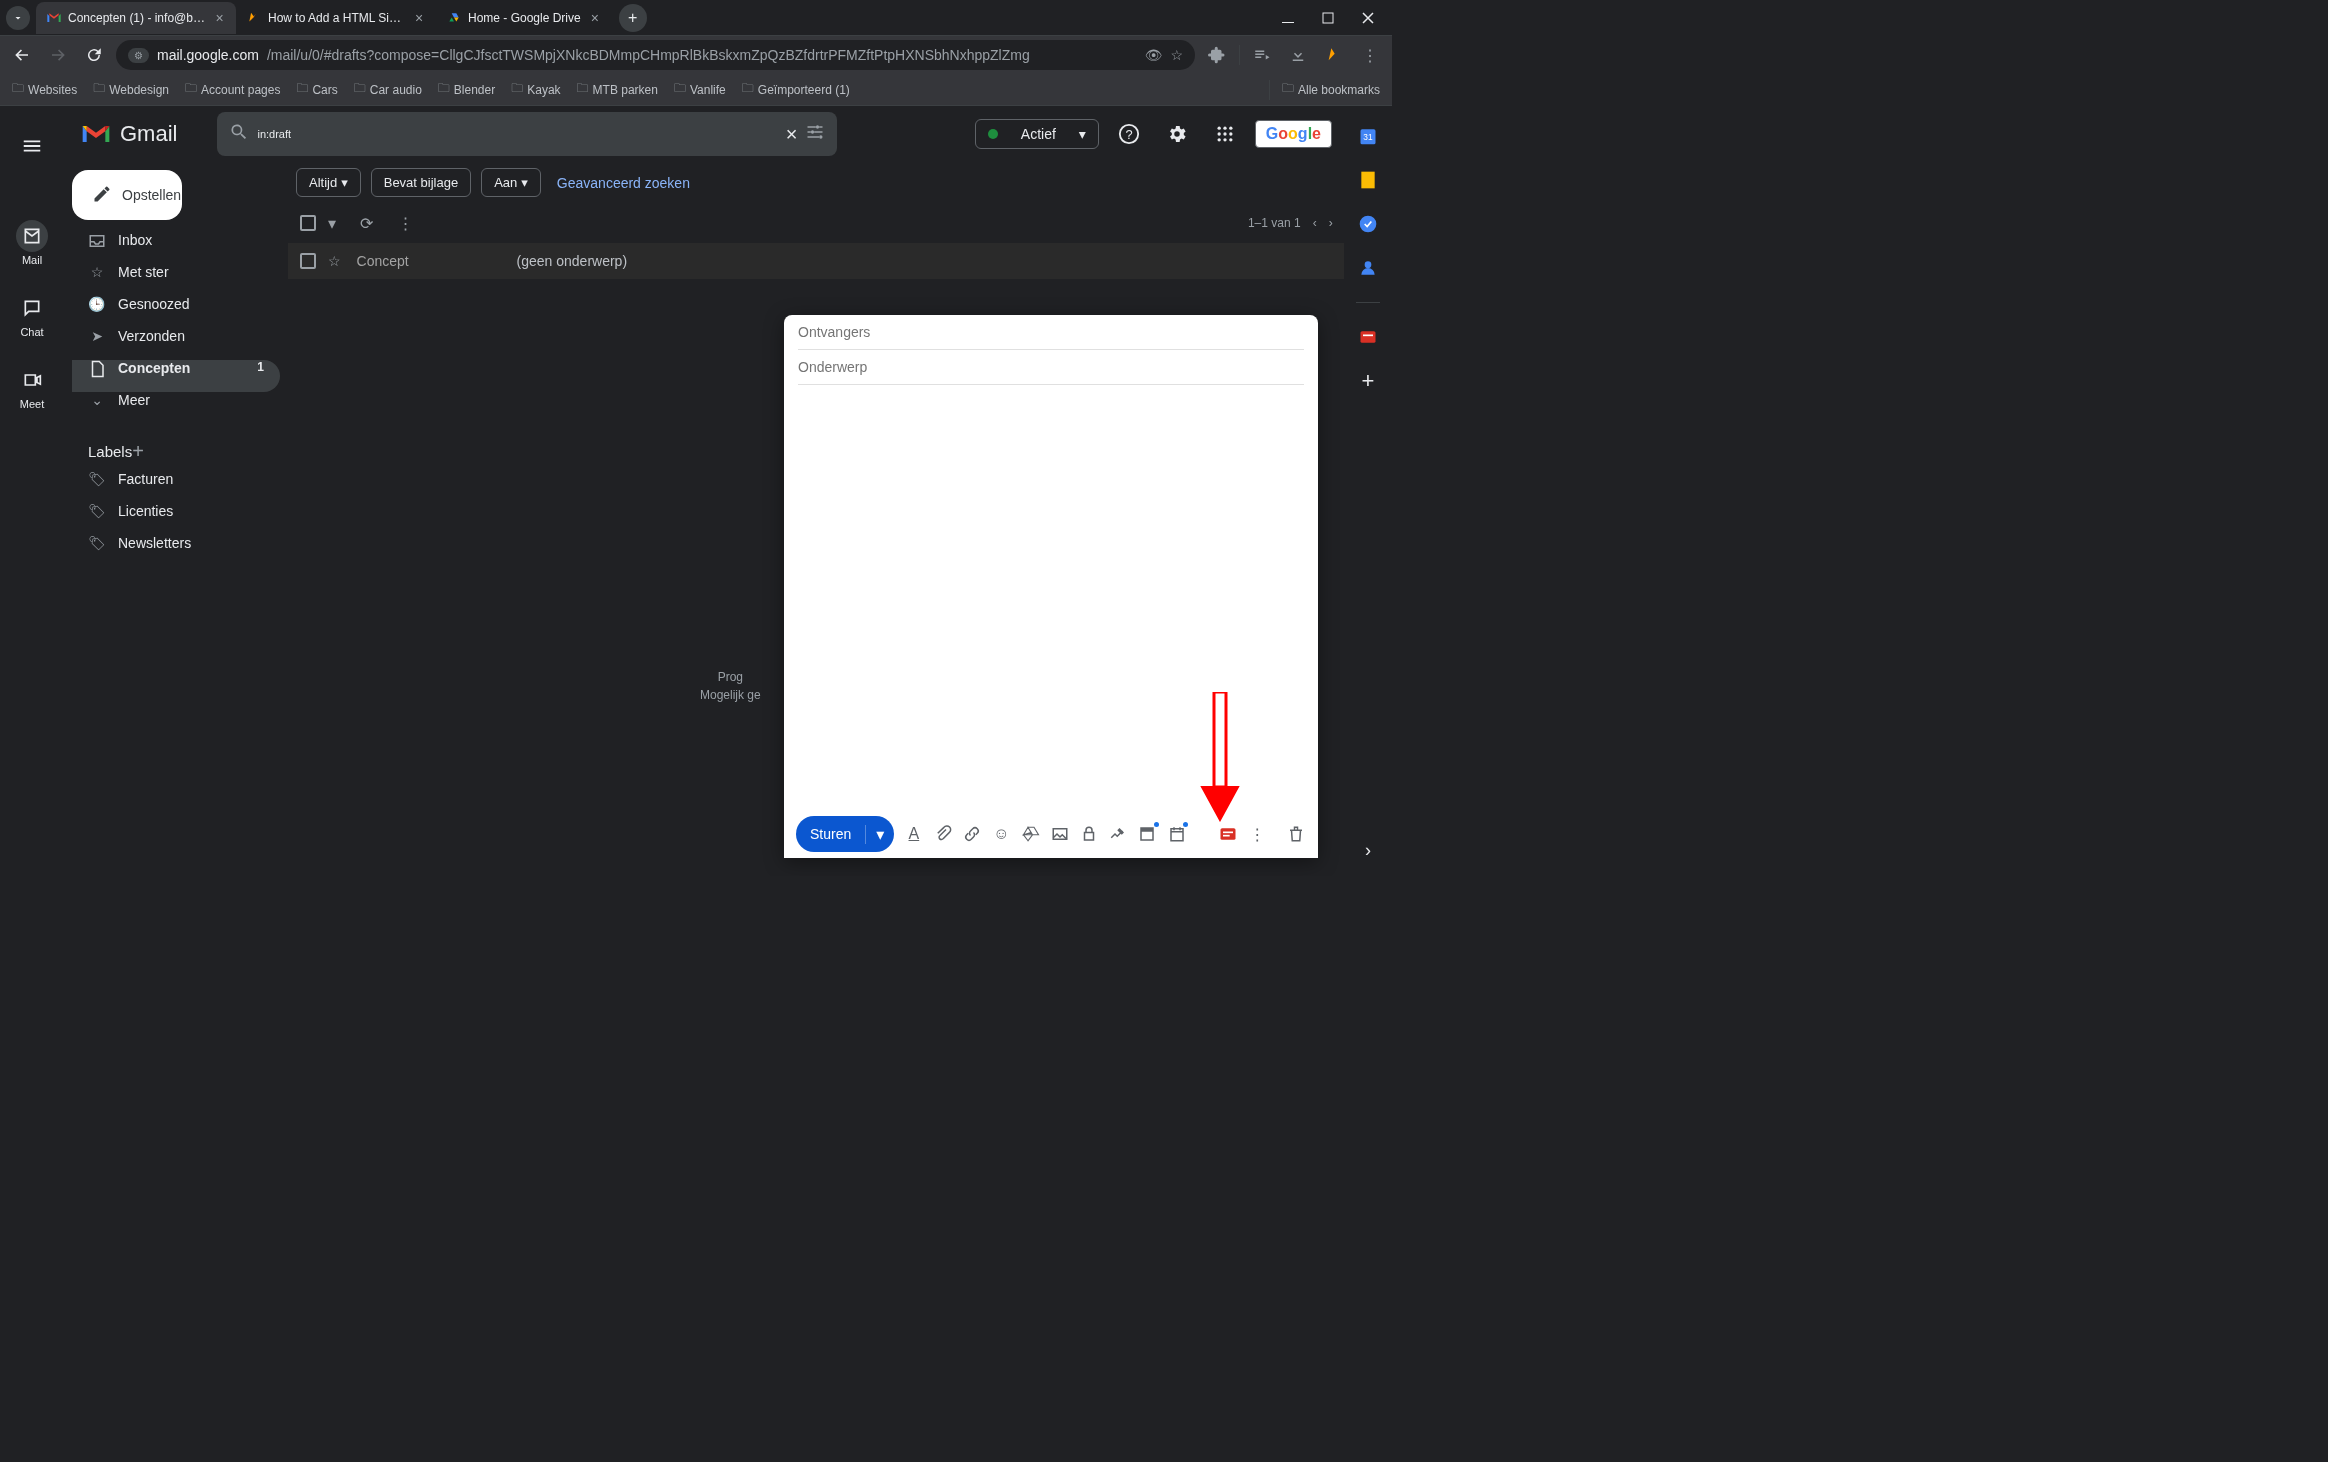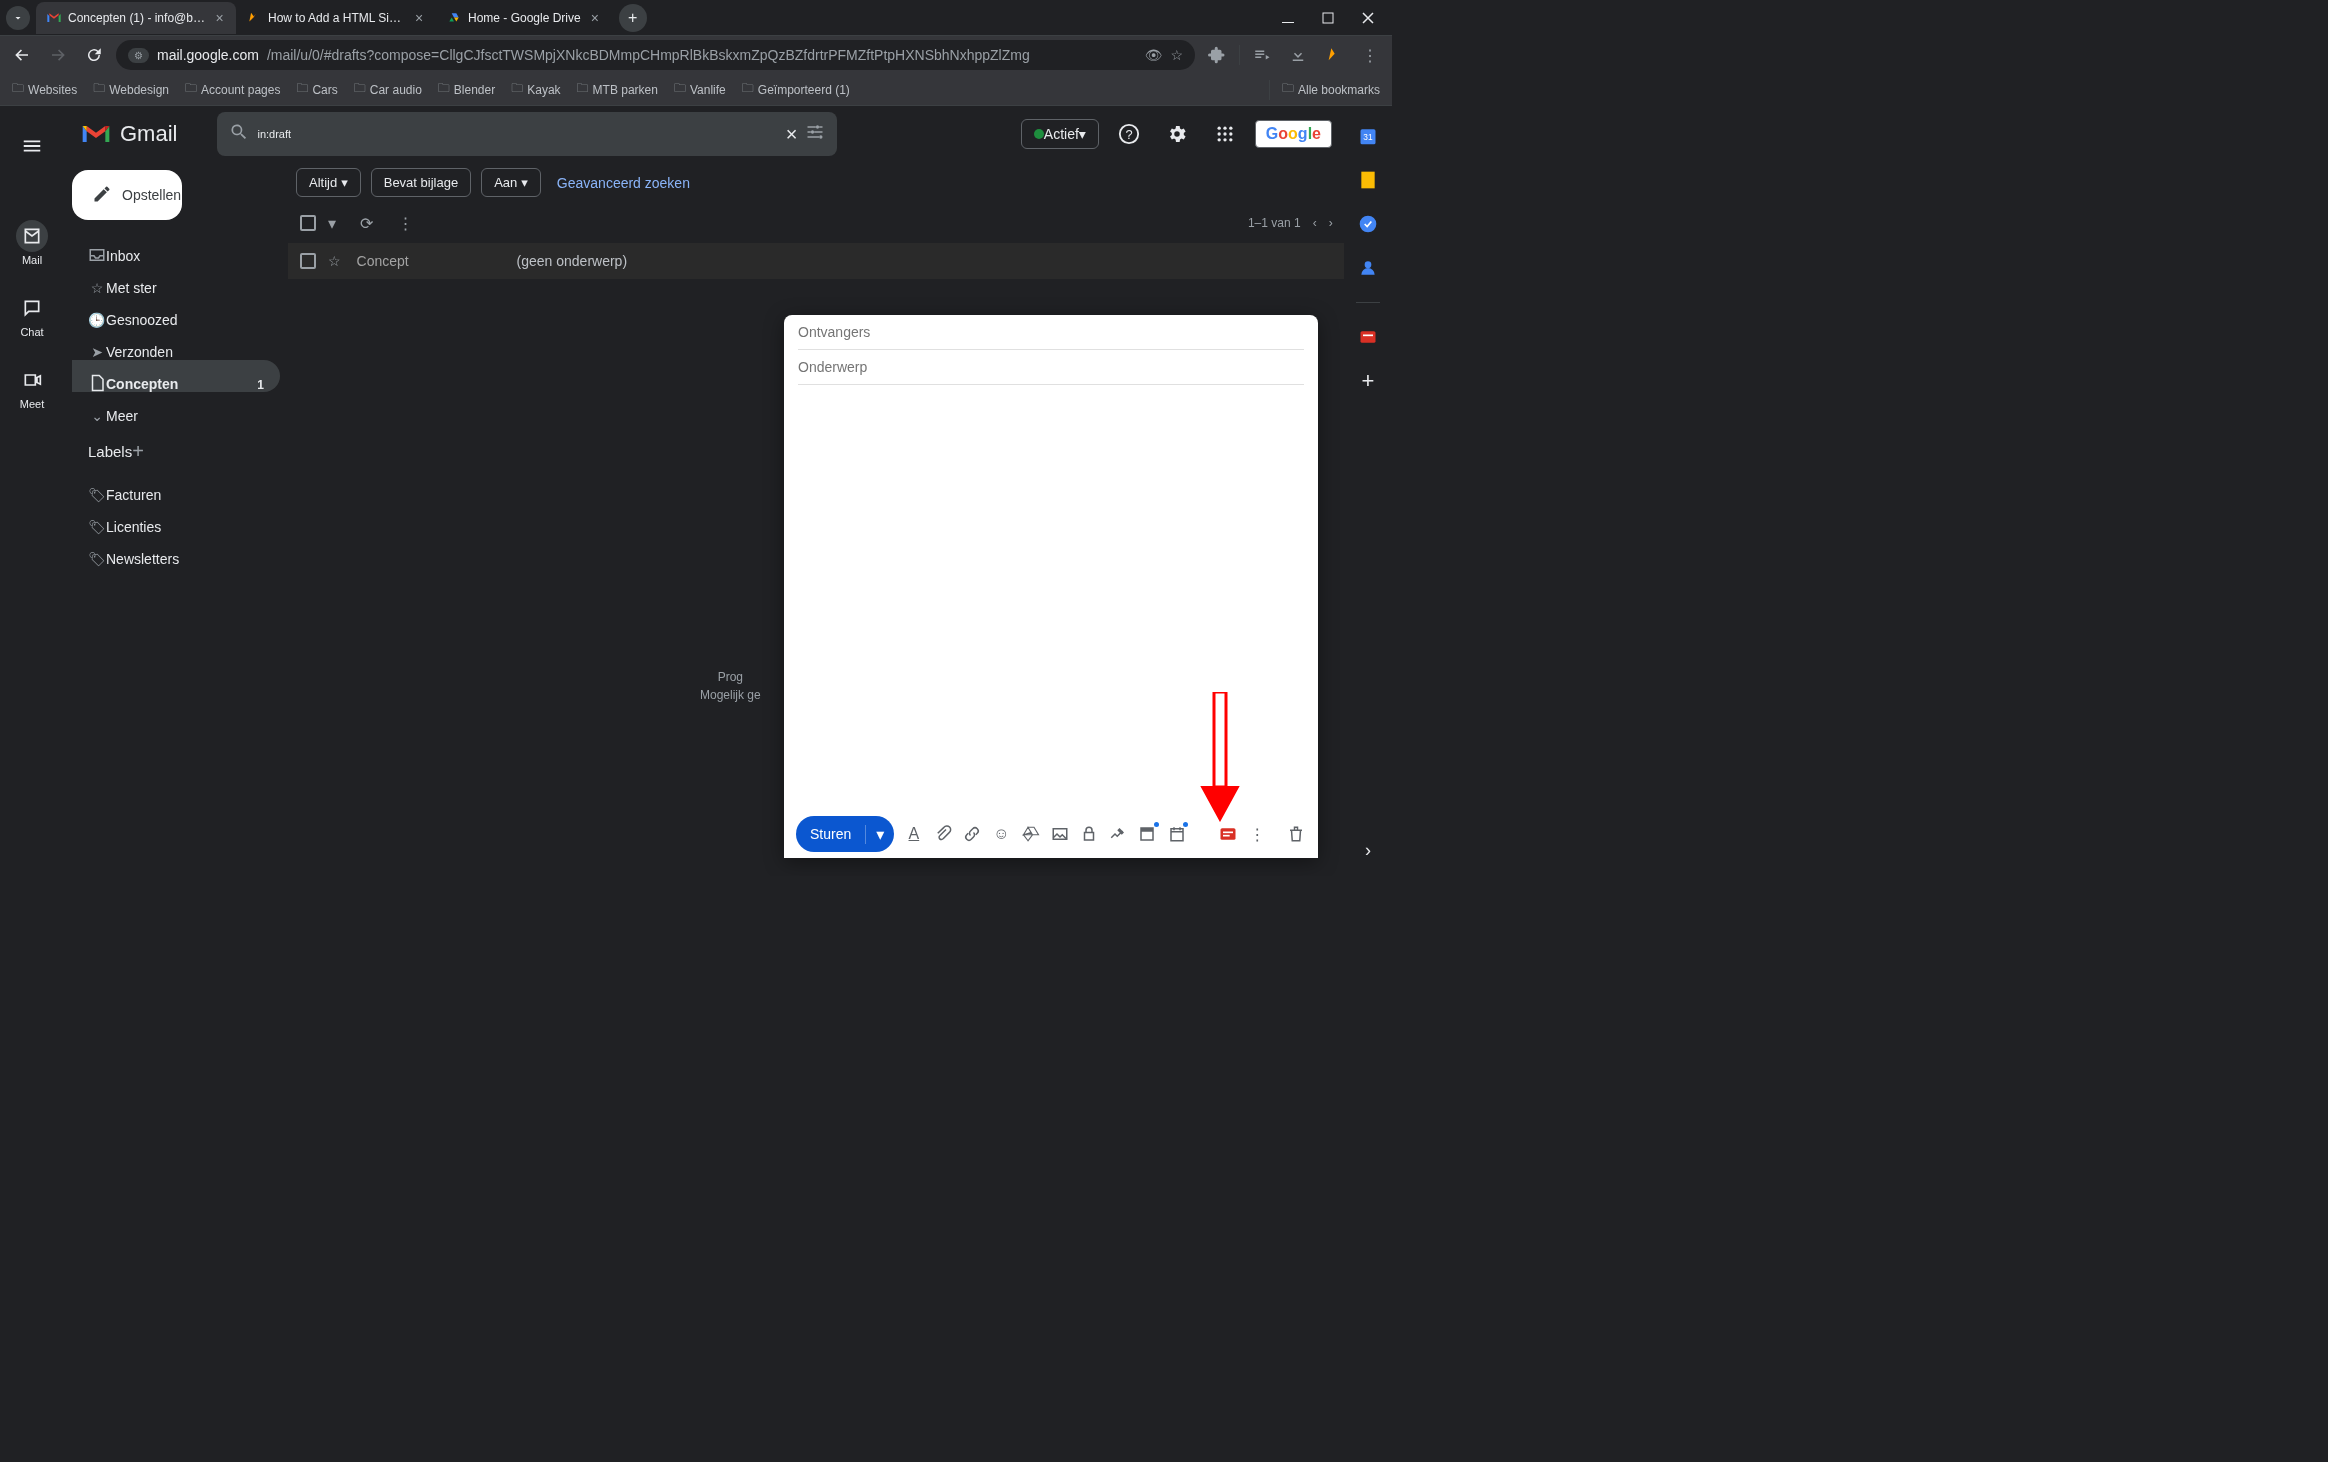--- a/index.html
+++ b/index.html
@@ -45,39 +45,39 @@
 
 .main{flex:1;display:flex;flex-direction:column;background:#202124;}
 
 
 .hdr{height:56px;display:flex;align-items:center;padding:0 16px;gap:20px;}
 .logo{display:flex;align-items:center;gap:8px;font-size:22px;color:#e8eaed;}
 .logo svg{width:32px;height:24px;}
 .search{flex:0 0 620px;height:44px;background:#3c4043;border-radius:8px;display:flex;align-items:center;padding:0 12px;gap:8px;margin-left:20px;}
 .search input{flex:1;background:transparent;border:0;color:#e8eaed;font-size:11px;outline:none;}
 .hdr-right{margin-left:auto;display:flex;align-items:center;gap:12px;}
-.status-chip{display:flex;align-items:center;gap:0;padding:6px 12px;border:1px solid #5f6368;border-radius:6px;font-size:14px;}
+.status-chip{display:flex;align-items:center;gap:23px;padding:6px 12px;border:1px solid #5f6368;border-radius:6px;font-size:14px;}
 .status-dot{width:10px;height:10px;background:#1e8e3e;border-radius:50%;}
 .hdr-icon{width:36px;height:36px;display:flex;align-items:center;justify-content:center;color:#e8eaed;}
 .google-chip{background:#fff;color:#000;padding:4px 10px;border-radius:4px;border:1px solid #5f6368;font-weight:bold;display:flex;align-items:center;}
 .google-chip span:nth-child(1){color:#4285F4;}
 .google-chip span:nth-child(2){color:#EA4335;}
 .google-chip span:nth-child(3){color:#FBBC05;}
 .google-chip span:nth-child(4){color:#4285F4;}
 .google-chip span:nth-child(5){color:#34A853;}
 .google-chip span:nth-child(6){color:#EA4335;}
 .avatar{width:32px;height:32px;border-radius:50%;background:#202124;display:flex;align-items:center;justify-content:center;}
 
 
 .body{flex:1;display:flex;}
 
 
 .sb{width:224px;padding:8px;}
 .compose{background:#fff;color:#3c4043;height:50px;border-radius:16px;display:flex;align-items:center;gap:10px;padding:0 20px;font-size:14px;font-weight:500;margin-bottom:12px;width:110px;}
-.sb-item{display:flex;align-items:flex-end;height:32px;padding:0 16px;border-radius:0 16px 16px 0;gap:0;font-size:14px;color:#e8eaed;}
+.sb-item{display:flex;align-items:flex-start;height:32px;padding:0 16px;border-radius:0 16px 16px 0;gap:12px;font-size:14px;color:#e8eaed;}
 .sb-item .ic{width:18px;display:flex;justify-content:center;color:#9aa0a6;}
 .sb-item.active{background:#3c4043;font-weight:bold;}
 .sb-item .count{margin-left:auto;font-size:12px;}
 .sb-header{display:flex;align-items:center;justify-content:flex-start;padding:16px 16px 8px;}
 .sb-header .t{font-size:15px;font-weight:500;}
 .sb-header .plus{font-size:20px;color:#9aa0a6;}
 
 
 .list{flex:1;display:flex;flex-direction:column;}
 .filters{display:flex;align-items:center;gap:10px;padding:6px 8px;}

